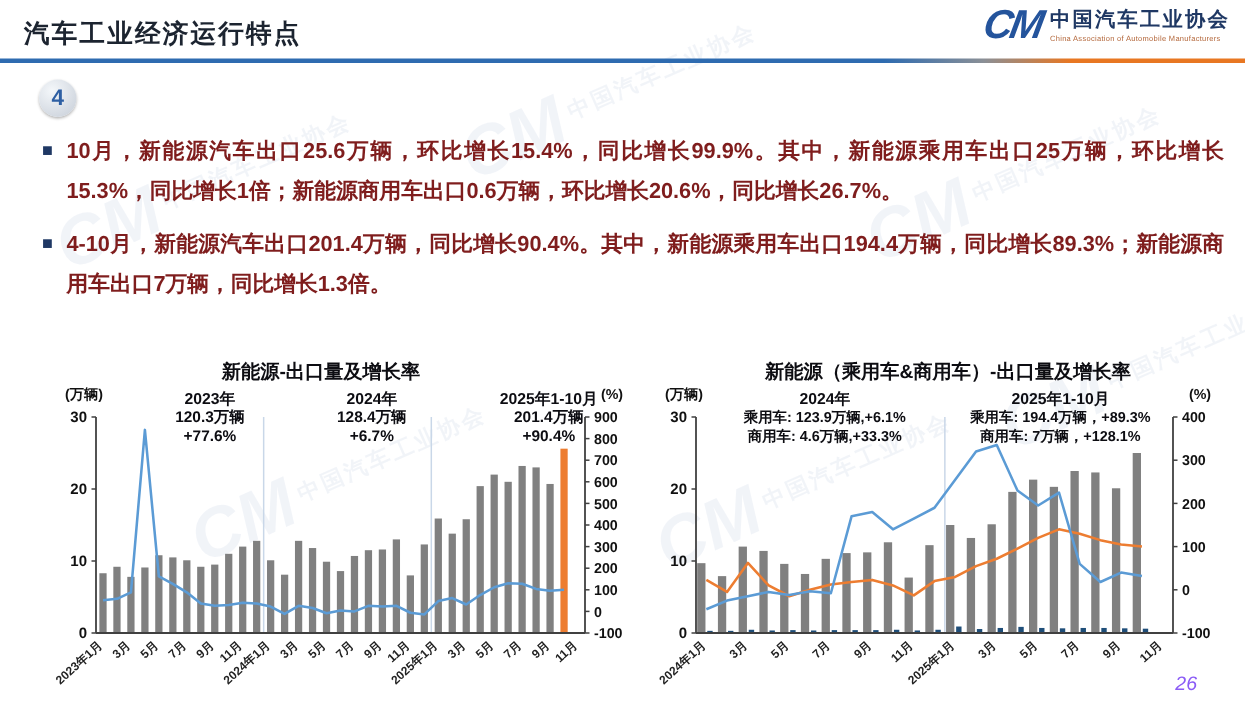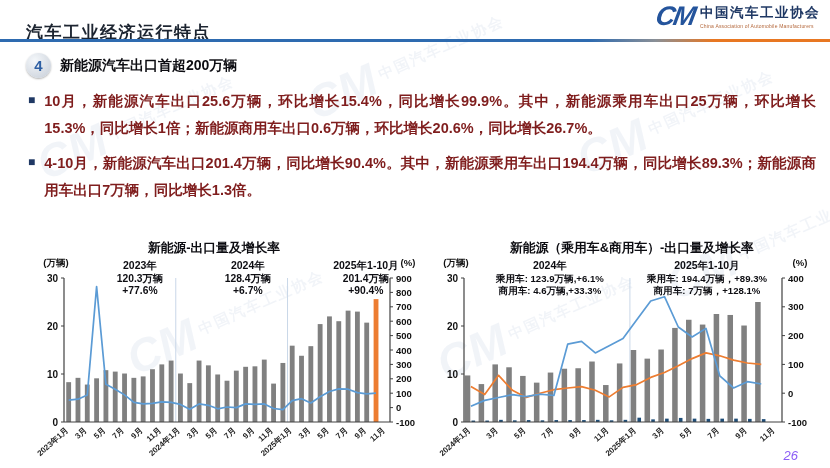--- a/index.html
+++ b/index.html
@@ -4,21 +4,21 @@
 <style>
   html,body{margin:0;padding:0;background:#888;}
   .slide{position:relative;width:830px;height:468px;background:#ffffff;overflow:hidden;
          font-family:"Liberation Sans",sans-serif;}
   
   .wm{position:absolute;display:flex;align-items:center;gap:5px;opacity:.07;color:#4a6ea9;
       transform:rotate(-24deg);white-space:nowrap;pointer-events:none;}
   .wm .wm-cm{font-size:46px;font-weight:bold;font-style:italic;line-height:1;}
   .wm .wm-txt{font-size:15px;font-weight:bold;letter-spacing:2px;}
   
-  .page-title{position:absolute;left:10px;top:5px;margin:16px;font-size:17px;font-weight:bold;
+  .page-title{position:absolute;left:10px;top:5px;margin:6px;font-size:17px;font-weight:bold;
               color:#1c2430;letter-spacing:1.5px;}
   .logo{position:absolute;right:10px;top:3px;display:flex;align-items:center;gap:6px;}
   .cm-mark{font-size:27px;font-weight:bold;font-style:italic;color:#24549C;line-height:1;
            transform:skewX(-10deg);letter-spacing:-2px;}
   .logo-text{display:flex;flex-direction:column;}
   .logo-cn{font-size:13.5px;font-weight:bold;color:#1F3864;letter-spacing:1.5px;}
   .logo-en{font-size:5px;color:#B4683C;margin-top:1px;letter-spacing:.2px;}
   .divider{position:absolute;top:39px;left:0;width:830px;height:3px;
            background:linear-gradient(90deg,#2E6BB0 0%,#2E6BB0 71%,#8a8f96 79%,#E87722 86%,#E87722 100%);}
   
@@ -75,21 +75,20 @@
     <span class="cm-mark">CM</span>
     <span class="logo-text">
       <span class="logo-cn">中国汽车工业协会</span>
       <span class="logo-en">China Association of Automobile Manufacturers</span>
     </span>
   </div>
   <div class="divider"></div>
 
   <div class="section-head">
     <span class="num-circle">4</span>
-    <span class="sec-sub">新能源汽车出口首超200万辆</span>
   </div>
 
   <div class="bullets">
     <div class="bullet">
       <span class="marker">■</span>
       <p>10月，新能源汽车出口25.6万辆，环比增长15.4%，同比增长99.9%。其中，新能源乘用车出口25万辆，环比增长15.3%，同比增长1倍；新能源商用车出口0.6万辆，环比增长20.6%，同比增长26.7%。</p>
     </div>
     <div class="bullet">
       <span class="marker">■</span>
       <p>4-10月，新能源汽车出口201.4万辆，同比增长90.4%。其中，新能源乘用车出口194.4万辆，同比增长89.3%；新能源商用车出口7万辆，同比增长1.3倍。</p>

